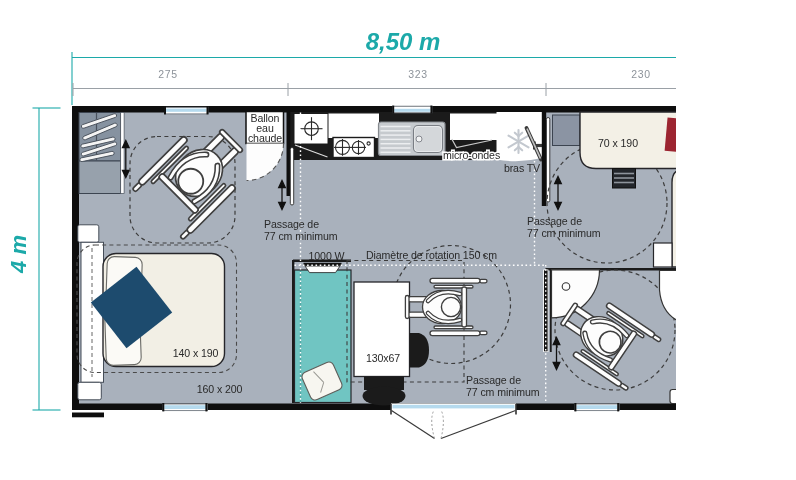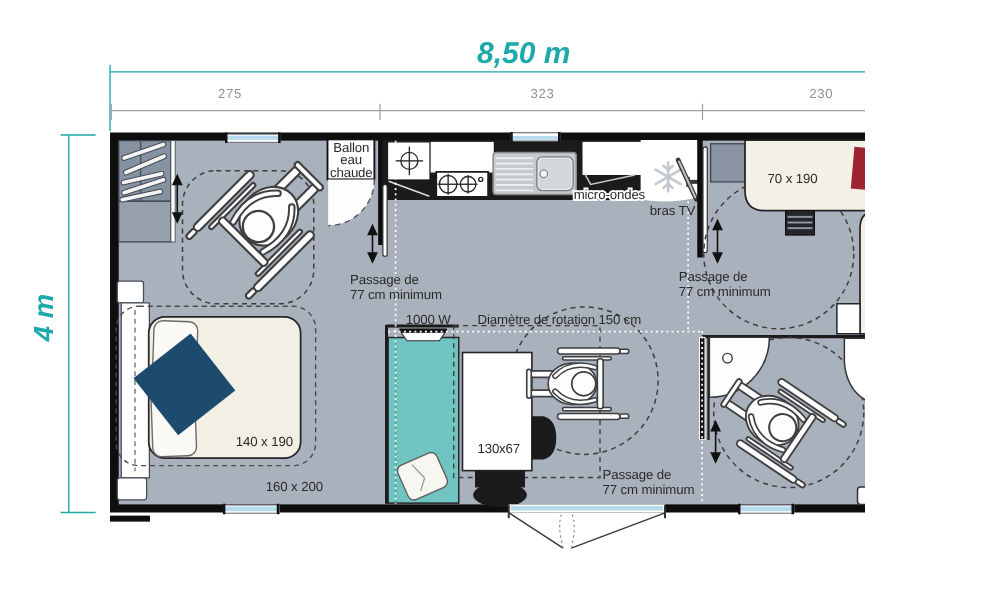--- a/index.html
+++ b/index.html
@@ -1,16 +1,16 @@
 <!DOCTYPE html>
 <html><head>
 <meta charset="utf-8">
 <style>
 html,body{margin:0;padding:0;background:#ffffff;}
-#page{position:relative;width:676px;height:480px;background:#ffffff;overflow:hidden;margin-left:16px;}
+#page{position:relative;width:676px;height:480px;background:#ffffff;overflow:hidden;}
 svg{position:absolute;left:0;top:0;}
 text{font-family:"Liberation Sans",sans-serif;}
 .lbl{font-size:10.6px;fill:#2a2a2a;letter-spacing:-0.1px;}
 .dim{font-size:10.5px;fill:#8d939a;letter-spacing:0.6px;}
 .teal{fill:#1ca9a9;font-style:italic;font-weight:bold;}
 </style>
 </head>
 <body>
 <div id="page">
 <svg width="796" height="480" viewBox="0 0 796 480">

